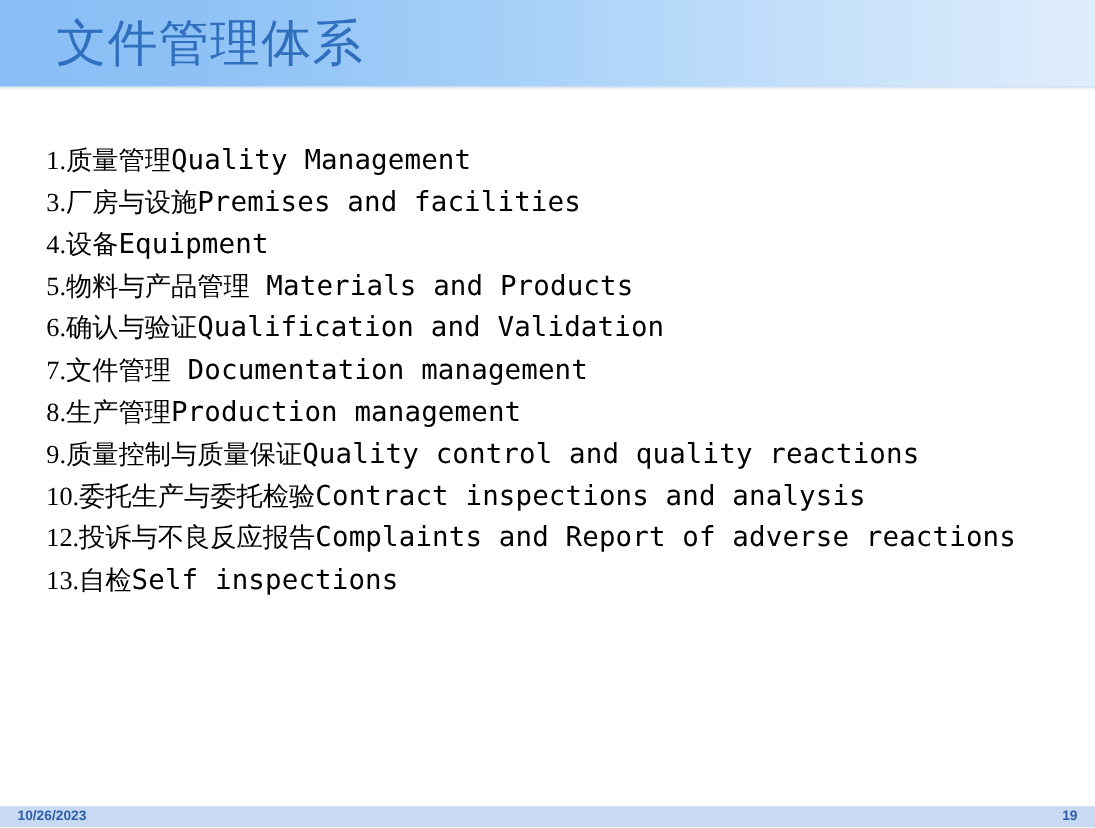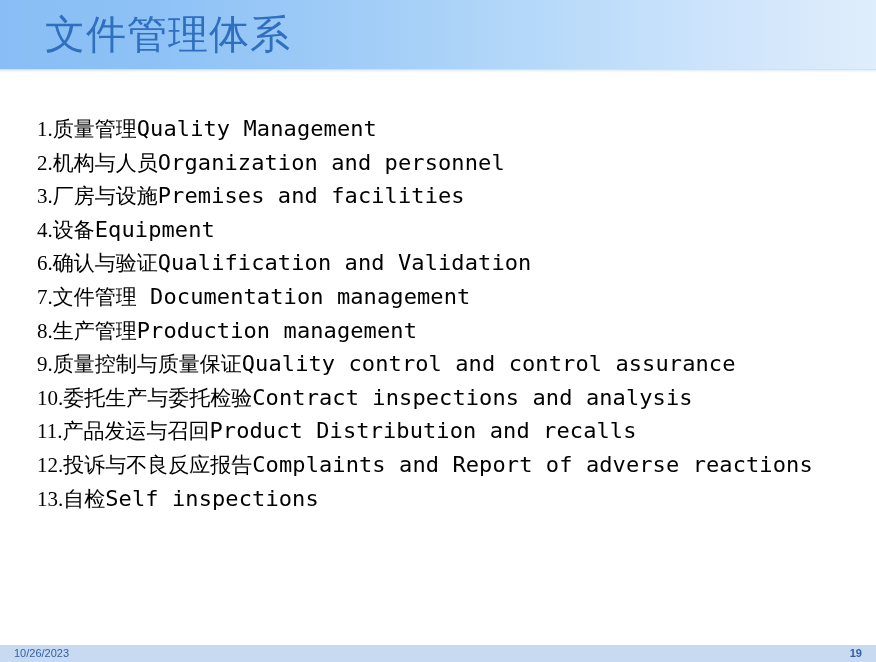--- a/index.html
+++ b/index.html
@@ -104,21 +104,21 @@
     width: 876px;
     height: 17px;
     background: #c8daf1;
   }
   #footer-date {
     position: absolute;
     left: 14px;
     top: 646px;
     font-size: 11px;
     line-height: 15px;
-    font-weight: normal;
+    font-weight: bold;
     color: #2f5fa8;
     font-family: "Liberation Sans", sans-serif;
     text-align: right;
   }
   #footer-page {
     position: absolute;
     right: 14px;
     top: 646px;
     font-size: 11px;
     line-height: 15px;
@@ -134,45 +134,42 @@
 
   <div id="title-banner"></div>
   <div id="title-banner-shadow"></div>
   <div id="slide-title">文件管理体系</div>
 
   <ul id="body-list">
     <li class="list-item">
       <span class="item-num">1.</span><span class="item-cn">质量管理</span><span class="item-en">Quality Management</span>
     </li>
     <li class="list-item">
-      <span class="item-num">2.</span><span class="item-cn">机构与人员</span><span class="item-en">Organization and personnel</span>
-    </li>
-    <li class="list-item">
       <span class="item-num">3.</span><span class="item-cn">厂房与设施</span><span class="item-en">Premises and facilities</span>
     </li>
     <li class="list-item">
       <span class="item-num">4.</span><span class="item-cn">设备</span><span class="item-en">Equipment</span>
+    </li>
+    <li class="list-item">
+      <span class="item-num">5.</span><span class="item-cn">物料与产品管理</span><span class="item-en"> Materials and Products</span>
     </li>
     <li class="list-item">
       <span class="item-num">6.</span><span class="item-cn">确认与验证</span><span class="item-en">Qualification and Validation</span>
     </li>
     <li class="list-item">
       <span class="item-num">7.</span><span class="item-cn">文件管理</span><span class="item-en"> Documentation management</span>
     </li>
     <li class="list-item">
       <span class="item-num">8.</span><span class="item-cn">生产管理</span><span class="item-en">Production management</span>
     </li>
     <li class="list-item">
-      <span class="item-num">9.</span><span class="item-cn">质量控制与质量保证</span><span class="item-en">Quality control and control assurance</span>
+      <span class="item-num">9.</span><span class="item-cn">质量控制与质量保证</span><span class="item-en">Quality control and quality reactions</span>
     </li>
     <li class="list-item">
       <span class="item-num">10.</span><span class="item-cn">委托生产与委托检验</span><span class="item-en">Contract inspections and analysis</span>
-    </li>
-    <li class="list-item">
-      <span class="item-num">11.</span><span class="item-cn">产品发运与召回</span><span class="item-en">Product Distribution and recalls</span>
     </li>
     <li class="list-item">
       <span class="item-num">12.</span><span class="item-cn">投诉与不良反应报告</span><span class="item-en">Complaints and Report of adverse reactions</span>
     </li>
     <li class="list-item">
       <span class="item-num">13.</span><span class="item-cn">自检</span><span class="item-en">Self inspections</span>
     </li>
   </ul>
 
   <div id="footer-band"></div>

